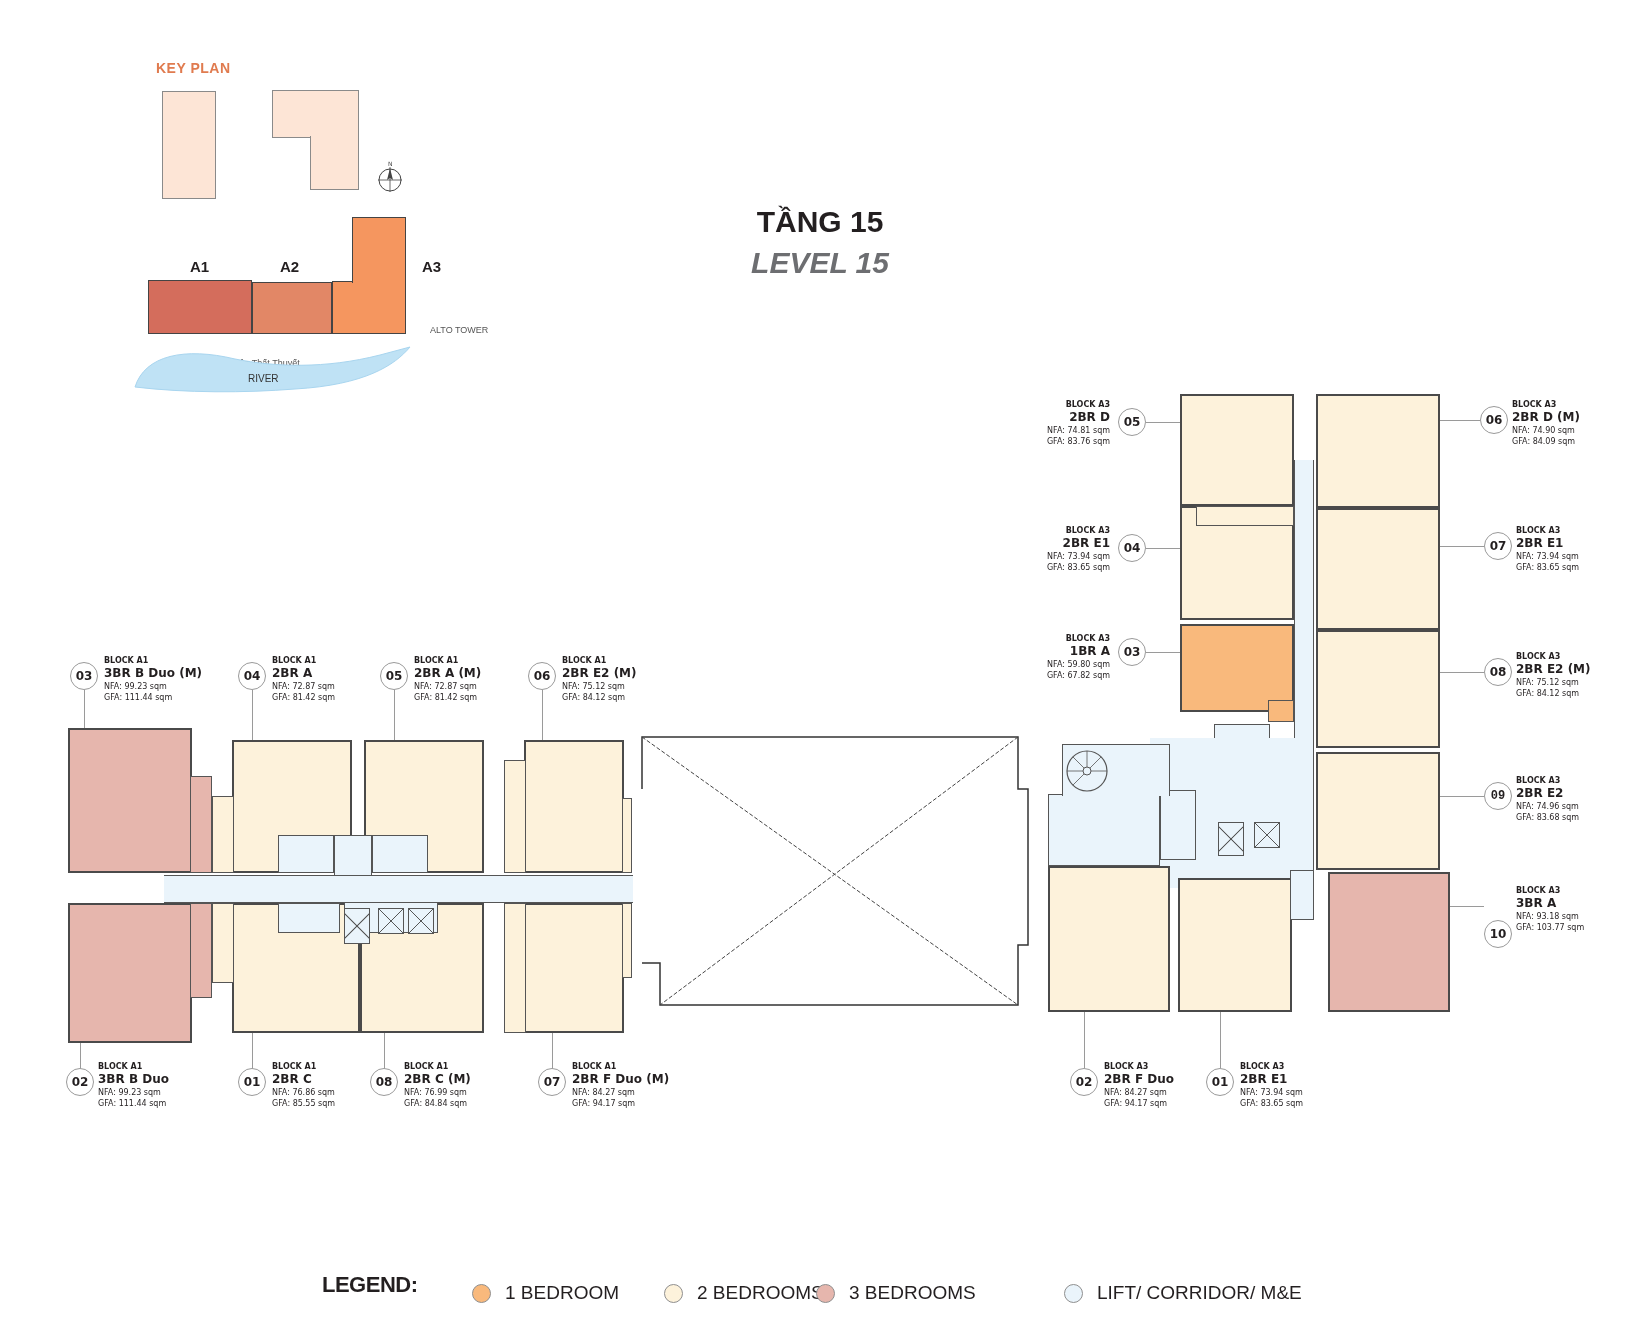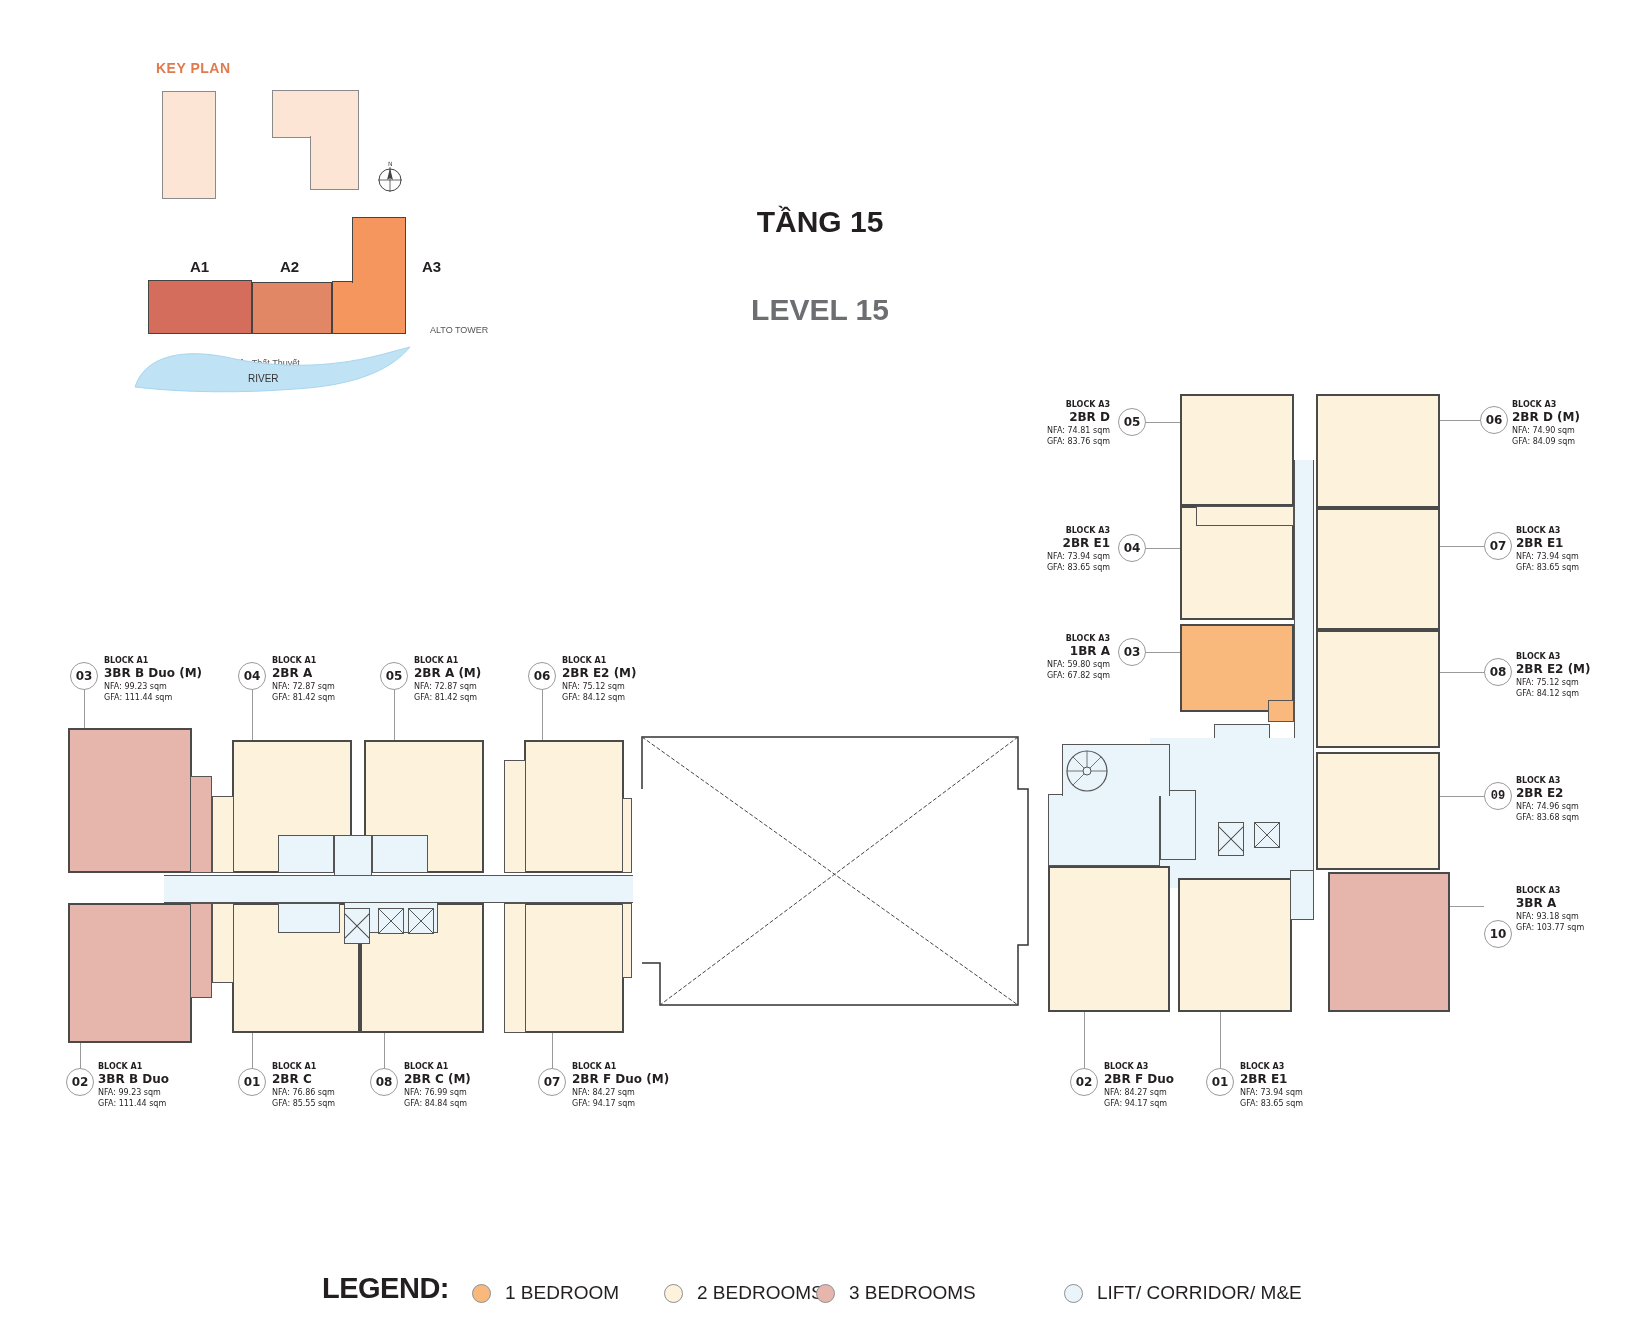--- a/index.html
+++ b/index.html
@@ -9,21 +9,21 @@
 
   
   .kp-title { left: 156px; top: 60px; font-family: "Liberation Sans", sans-serif; font-weight: 700; font-size: 14px; letter-spacing: 0.5px; color: #e07b4f; }
   .kp-bldg { background: #fde5d6; border: 1px solid #8a8a8a; }
   .kp-block-label { font-family: "Liberation Sans", sans-serif; font-weight: 700; font-size: 15px; color: #231f20; }
   .kp-small { font-family: "Liberation Sans", sans-serif; font-size: 9px; color: #555; }
   .river { left: 125px; top: 345px; width: 290px; height: 50px; }
 
   
   .title-vn { left: 700px; top: 205px; width: 240px; text-align: center; font-family: "Liberation Sans", sans-serif; font-weight: 700; font-size: 30px; color: #231f20; }
-  .title-en { left: 700px; top: 246px; width: 240px; text-align: center; font-family: "Liberation Sans", sans-serif; font-weight: 700; font-size: 30px; color: #6d6e71; margin-top: 47px; }
+  .title-en { left: 700px; top: 246px; width: 240px; text-align: center; font-family: "Liberation Sans", sans-serif; font-weight: 700; font-style: italic; font-size: 30px; color: #6d6e71; }
 
   
   .unit-label { position: absolute; font-family: "DejaVu Sans", sans-serif; color: #231f20; }
   .unit-num { position: absolute; width: 28px; height: 28px; border: 1px solid #9a9a9a; border-radius: 50%; background: #fff; font-family: "DejaVu Sans", sans-serif; font-size: 12px; font-weight: 600; display: flex; align-items: center; justify-content: center; color: #231f20; }
   .ul-block { font-size: 8px; font-weight: 700; line-height: 10px; }
   .ul-type { font-size: 12px; font-weight: 600; line-height: 15px; white-space: nowrap; }
   .ul-area { font-size: 8px; line-height: 11px; white-space: nowrap; }
   .unit-label.right-align { text-align: right; }
   .leader { position: absolute; background: #9a9a9a; }
 
@@ -33,21 +33,21 @@
   .u2 { background: #fdf2db; }
   .u3 { background: #e6b6ad; }
   .lift { background: #eaf4fb; }
   .wall { border: 2px solid #4a4a4a; }
   .core { position: absolute; border: 1.5px solid #555; background: #eaf4fb; }
   .xbox { position: absolute; border: 1.5px solid #555; background:
       linear-gradient(45deg, transparent 48%, #555 49%, #555 51%, transparent 52%),
       linear-gradient(-45deg, transparent 48%, #555 49%, #555 51%, transparent 52%), #eaf4fb; }
 
   
-  .legend-title { left: 322px; top: 1272px; font-family: "Liberation Sans", sans-serif; font-weight: 700; font-size: 29px; color: #231f20; letter-spacing: -0.5px; }
+  .legend-title { left: 322px; top: 1272px; font-family: "Liberation Sans", sans-serif; font-weight: 700; font-size: 22px; color: #231f20; letter-spacing: -0.5px; }
   .legend-item { position: absolute; top: 1282px; display: flex; align-items: center; gap: 14px; font-family: "Liberation Sans", sans-serif; font-size: 19px; color: #231f20; }
   .legend-swatch { width: 19px; height: 19px; border-radius: 50%; border: 1px solid #8f8f8f; }
 </style>
 </head>
 <body>
 
 <div class="abs kp-title">KEY PLAN</div>
 
 <div class="abs kp-bldg" style="left:162px;top:91px;width:54px;height:108px;"></div>
 <div class="abs kp-bldg" style="left:272px;top:90px;width:87px;height:48px;"></div>

